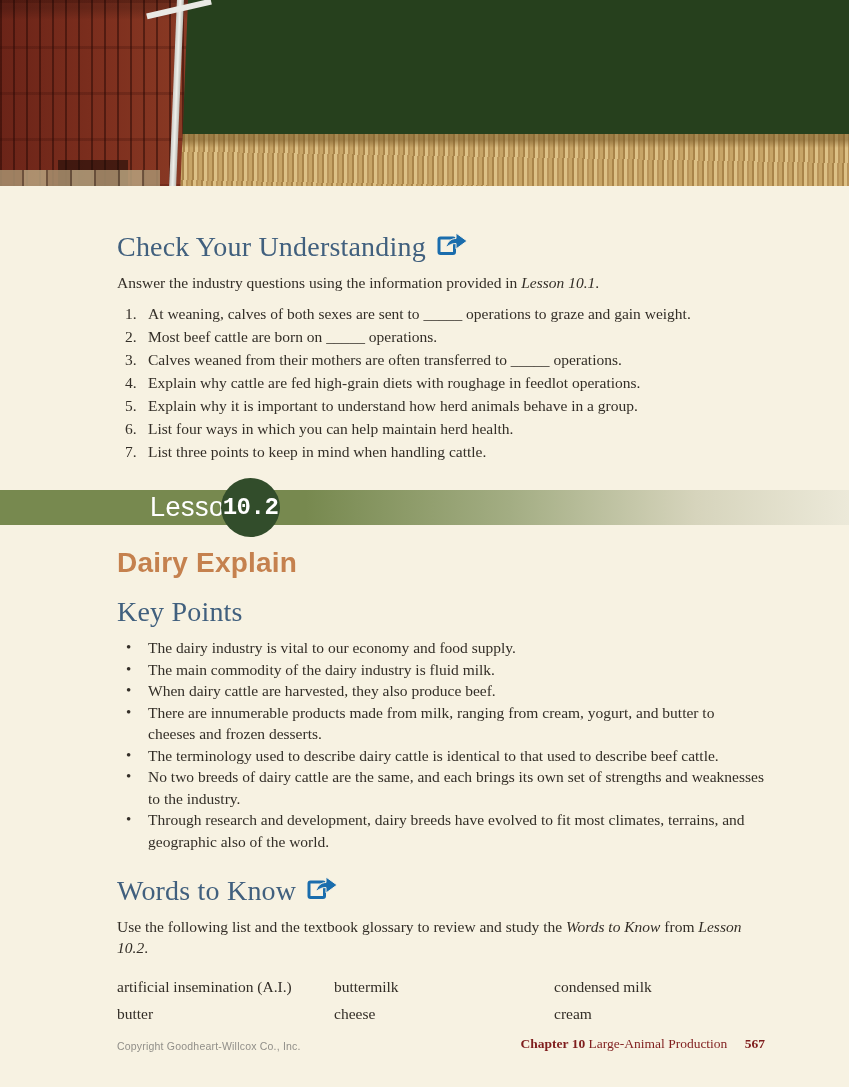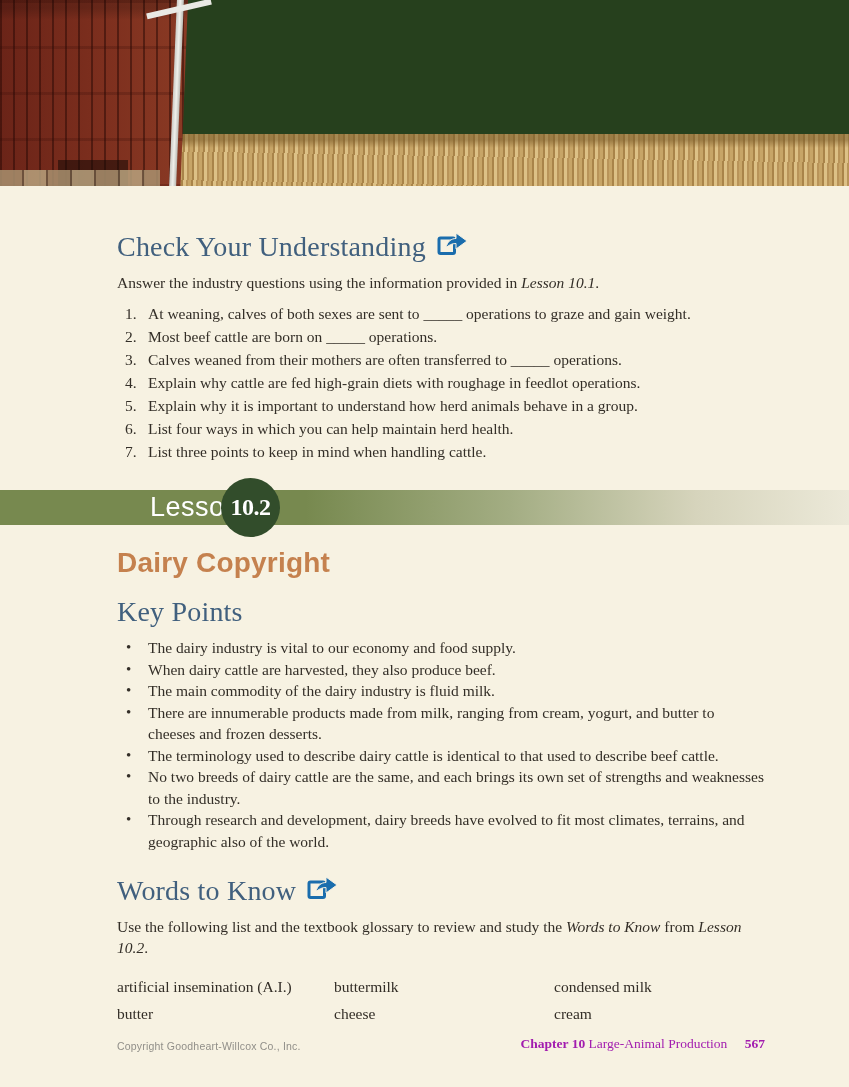--- a/index.html
+++ b/index.html
@@ -102,21 +102,21 @@
   .lesson-label {
     position:absolute; left:150px; top:50%; transform:translateY(-52%);
     font-family:"Liberation Sans", sans-serif; font-size:27px; color:#ffffff; letter-spacing:.5px;
   }
   .lesson-circle {
     position:absolute; left:221px; top:-12px; width:59px; height:59px;
     background:#324d2b; border-radius:50%;
     display:flex; align-items:center; justify-content:center;
   }
   .lesson-number {
-    font-family:Liberation Serif, serif; font-weight:bold;
+    font-family:Liberation Mono, monospace; font-weight:bold;
     font-size:24px; color:#ffffff; letter-spacing:-0.5px;
   }
 
   h1.dairy {
     margin-top:22px; padding:0 84px 0 117px;
     font-family:"Liberation Sans", sans-serif; font-weight:bold;
     font-size:28px; color:#c5814e; letter-spacing:.2px;
   }
   .kp-title { margin-top:17px; }
 
@@ -132,21 +132,21 @@
   .word-col-1 { width:217px; }
   .word-col-2 { width:220px; }
   .word-item { font-size:15.5px; line-height:27px; }
 
   
   .footer {
     position:absolute; left:117px; right:84px; top:1036px;
     display:flex; justify-content:space-between; align-items:flex-end;
   }
   .copyright { font-family:"Liberation Sans", sans-serif; font-size:10.5px; color:#918f89; letter-spacing:.2px; }
-  .chapter-info { font-size:13.5px; color:#a21caf;margin-left:36px; }
+  .chapter-info { font-size:13.5px; color:#7f1d1d;margin-left:36px; }
   .chapter-info .b { font-weight:bold; }
   .pagenum { margin-left:14px; }
 </style>
 </head>
 <body>
 
 <div class="photo">
   <div class="trees"></div>
   <div class="field"></div>
   <div class="barn">
@@ -179,30 +179,30 @@
   </ol>
 </div>
 
 <div class="lesson-banner">
   <span class="lesson-label">Lesson</span>
   <span class="lesson-circle">
     <span class="lesson-number">10.2</span>
   </span>
 </div>
 
-<h1 class="dairy">Dairy Copyright</h1>
+<h1 class="dairy">Dairy Explain</h1>
 
 <div class="content">
   <h2 class="sec kp-title">
     <span>Key Points</span>
   </h2>
   <ul class="keypoints">
     <li>The dairy industry is vital to our economy and food supply.</li>
+    <li>The main commodity of the dairy industry is fluid milk.</li>
     <li>When dairy cattle are harvested, they also produce beef.</li>
-    <li>The main commodity of the dairy industry is fluid milk.</li>
     <li>There are innumerable products made from milk, ranging from cream, yogurt, and butter to cheeses and frozen desserts.</li>
     <li>The terminology used to describe dairy cattle is identical to that used to describe beef cattle.</li>
     <li>No two breeds of dairy cattle are the same, and each brings its own set of strengths and weaknesses to the industry.</li>
     <li>Through research and development, dairy breeds have evolved to fit most climates, terrains, and geographic also of the world.</li>
   </ul>
 
   <h2 class="sec wtk-title">
     <span>Words to Know</span>
     <span class="ext-icon">
       <svg width="31" height="26" viewBox="0 0 31 26">

